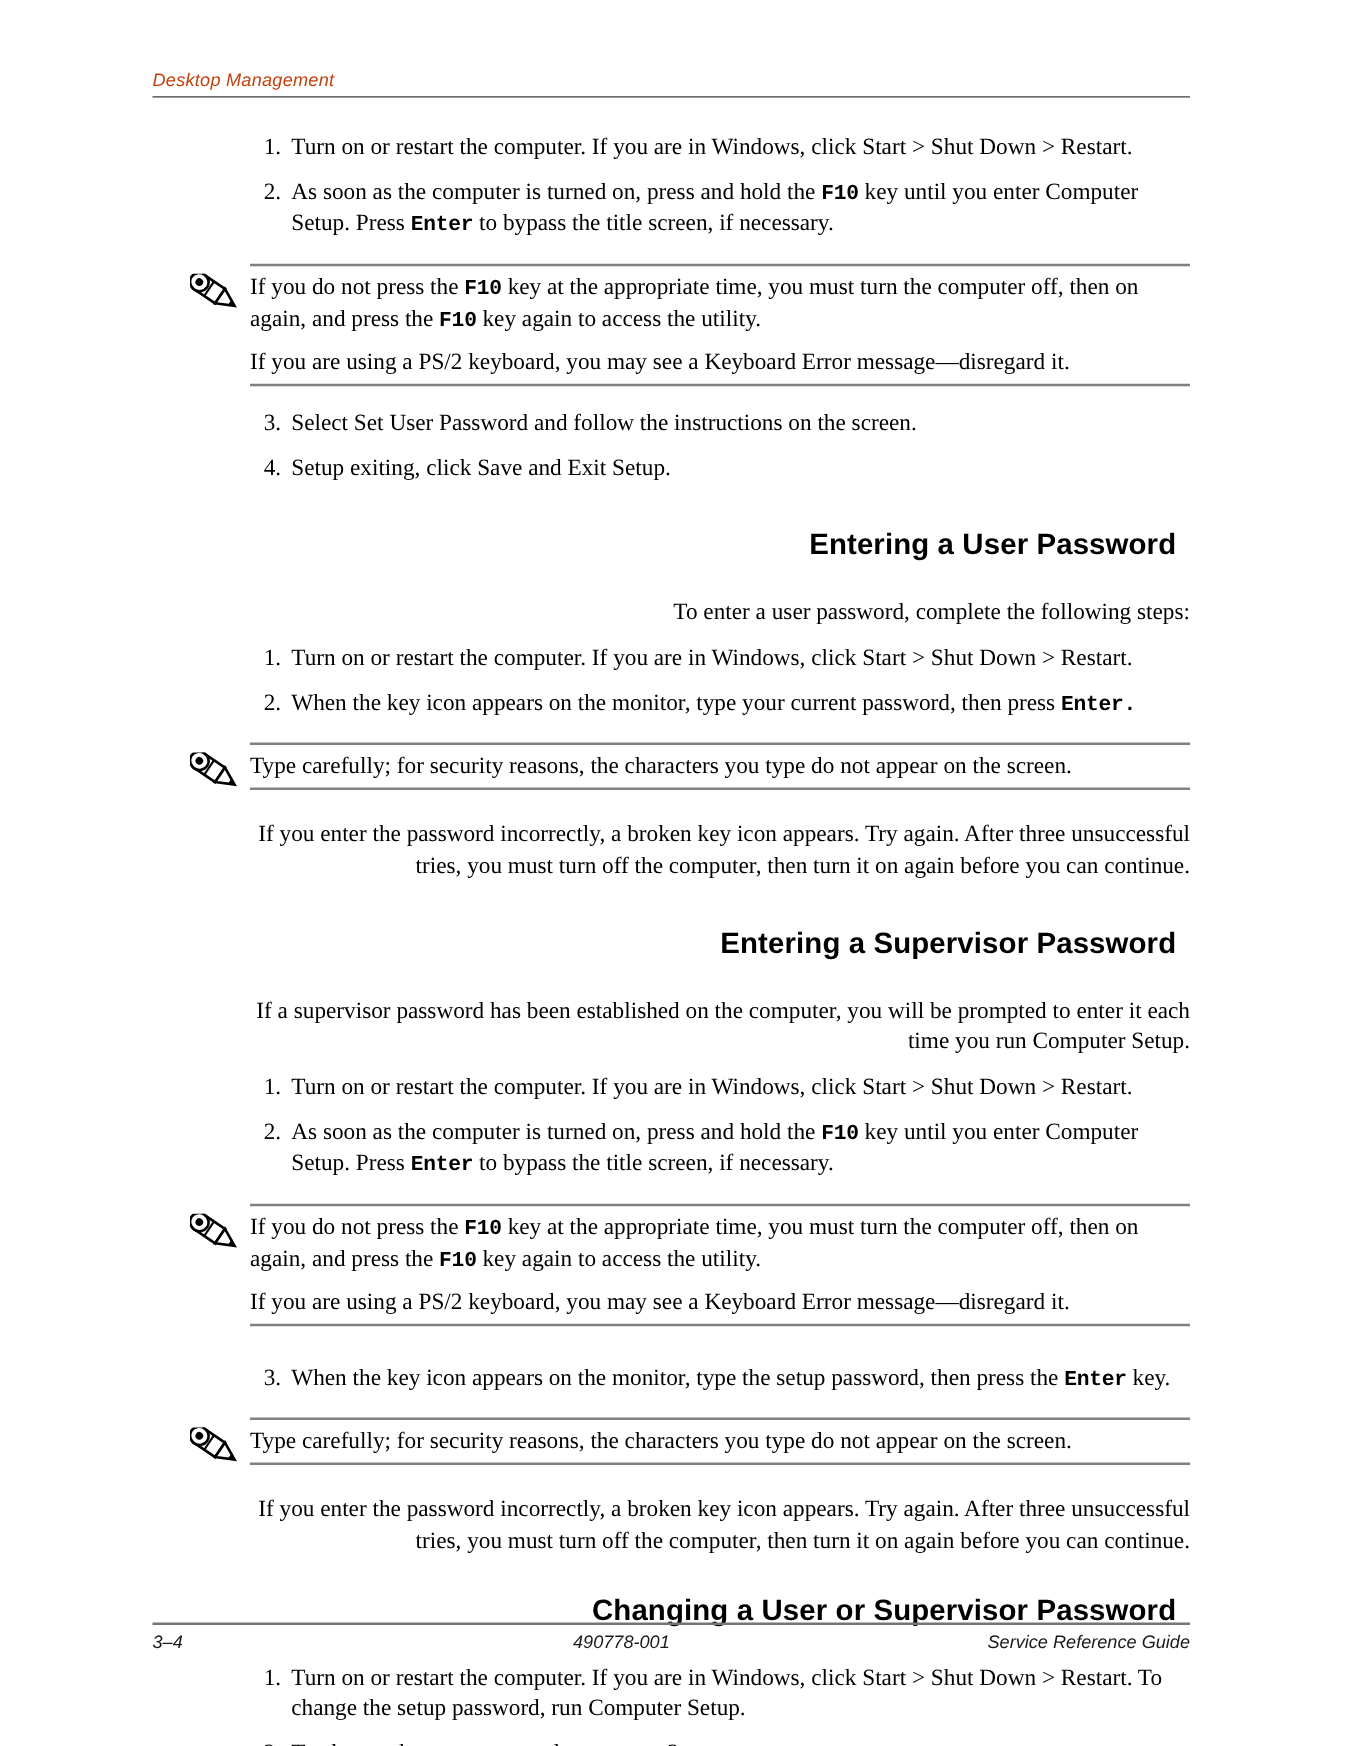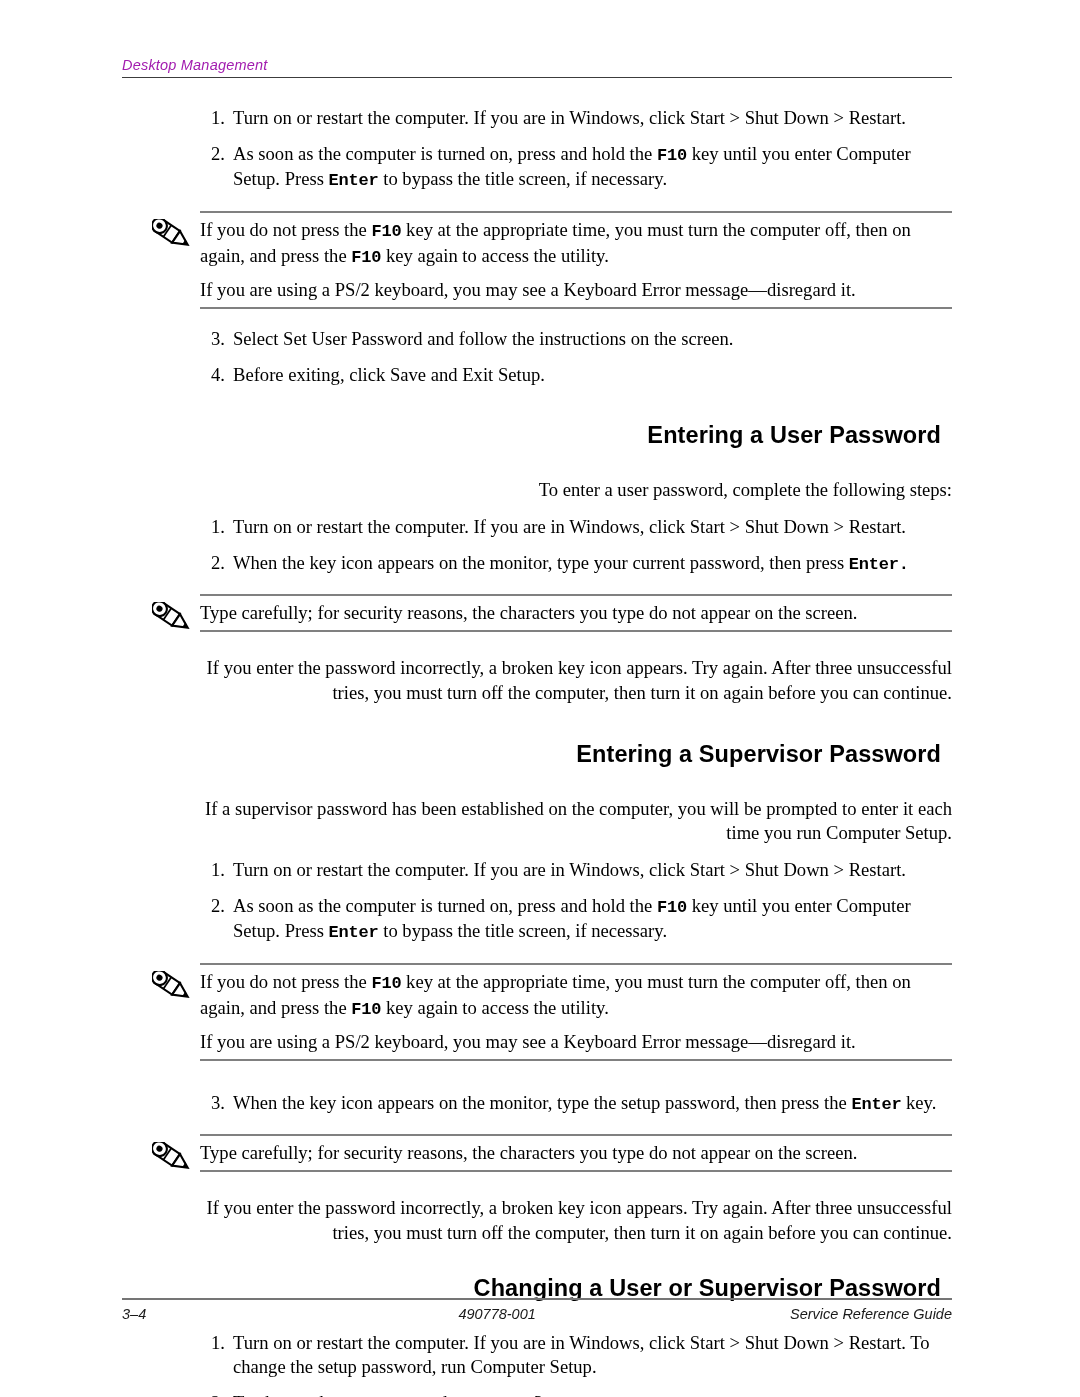--- a/index.html
+++ b/index.html
@@ -23,21 +23,21 @@
     position: absolute;
     left: 122px;
     top: 57px;
     width: 830px;
   }
   .running-header .label {
     font-family: "Liberation Sans", sans-serif;
     font-style: italic;
     font-size: 14.5px;
     letter-spacing: 0.2px;
-    color: #a21caf;
+    color: #c2410c;
     white-space: nowrap;
   }
   .running-header .rule {
     margin-top: 4px;
     height: 1px;
     background: #3c3c3c;
   }
 
   
   .content {
@@ -198,21 +198,21 @@
 
     <div class="gap-md"></div>
 
     <ol class="steps">
       <li>
         <span class="num">3.</span>
         <span class="txt"><span>Select </span><b class="ser">Set User Password</b><span> and follow the instructions on the screen.</span></span>
       </li>
       <li>
         <span class="num">4.</span>
-        <span class="txt"><span>Before exiting, click </span><b class="ser">Save and Exit Setup.</b></span>
+        <span class="txt"><span>Setup exiting, click </span><b class="ser">Save and Exit Setup.</b></span>
       </li>
     </ol>
 
     <div class="gap-lg"></div>
 
     <h2 class="sect">Entering a User Password</h2>
     <div class="gap-md"></div>
     <p class="body">To enter a user password, complete the following steps:</p>
     <div class="gap-sm"></div>
     <ol class="steps">

